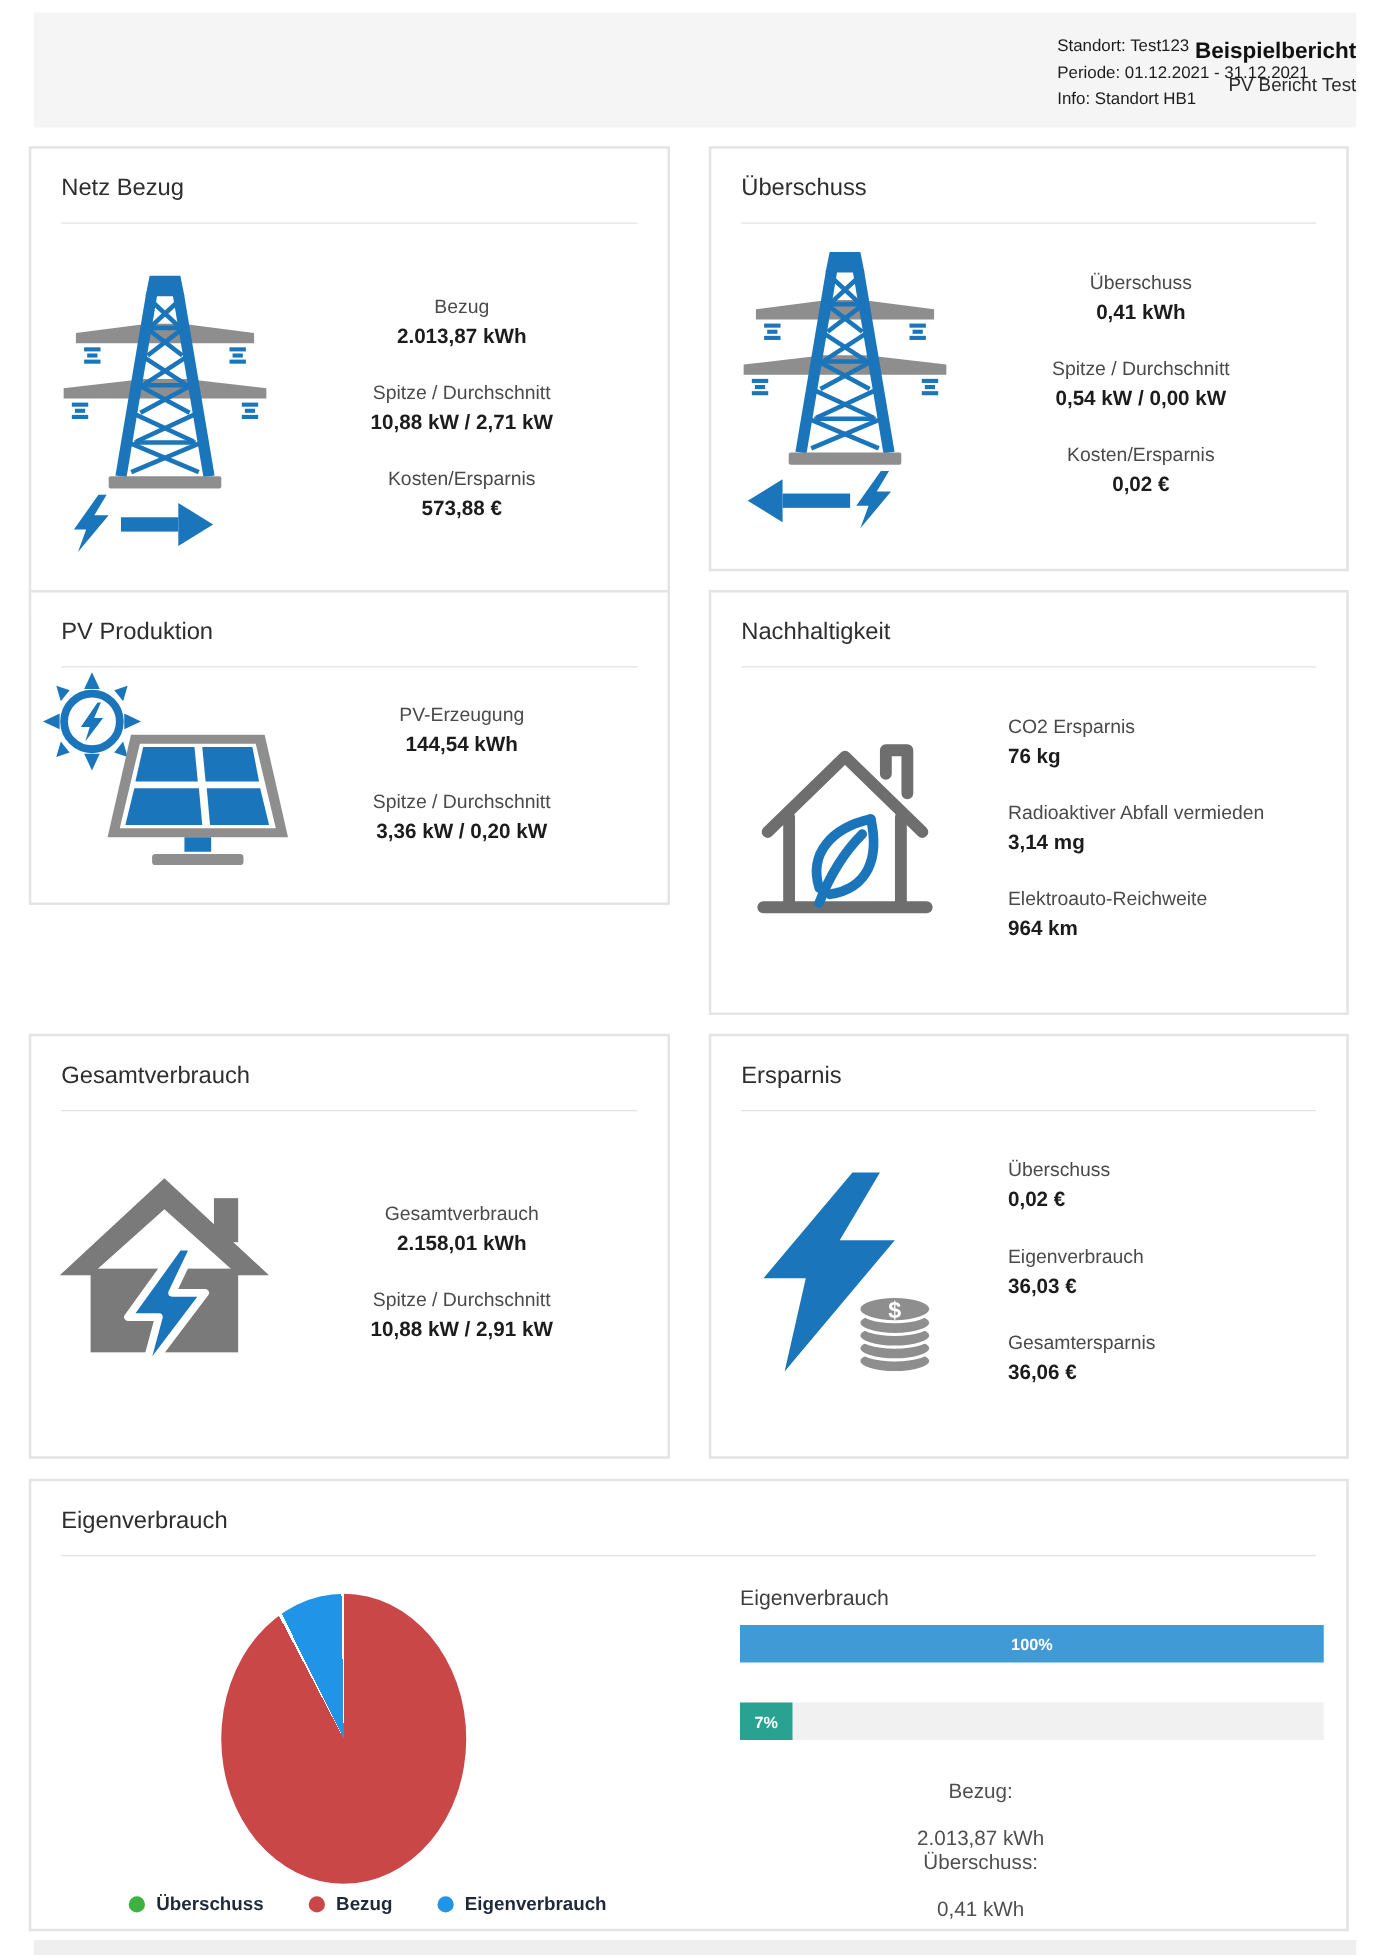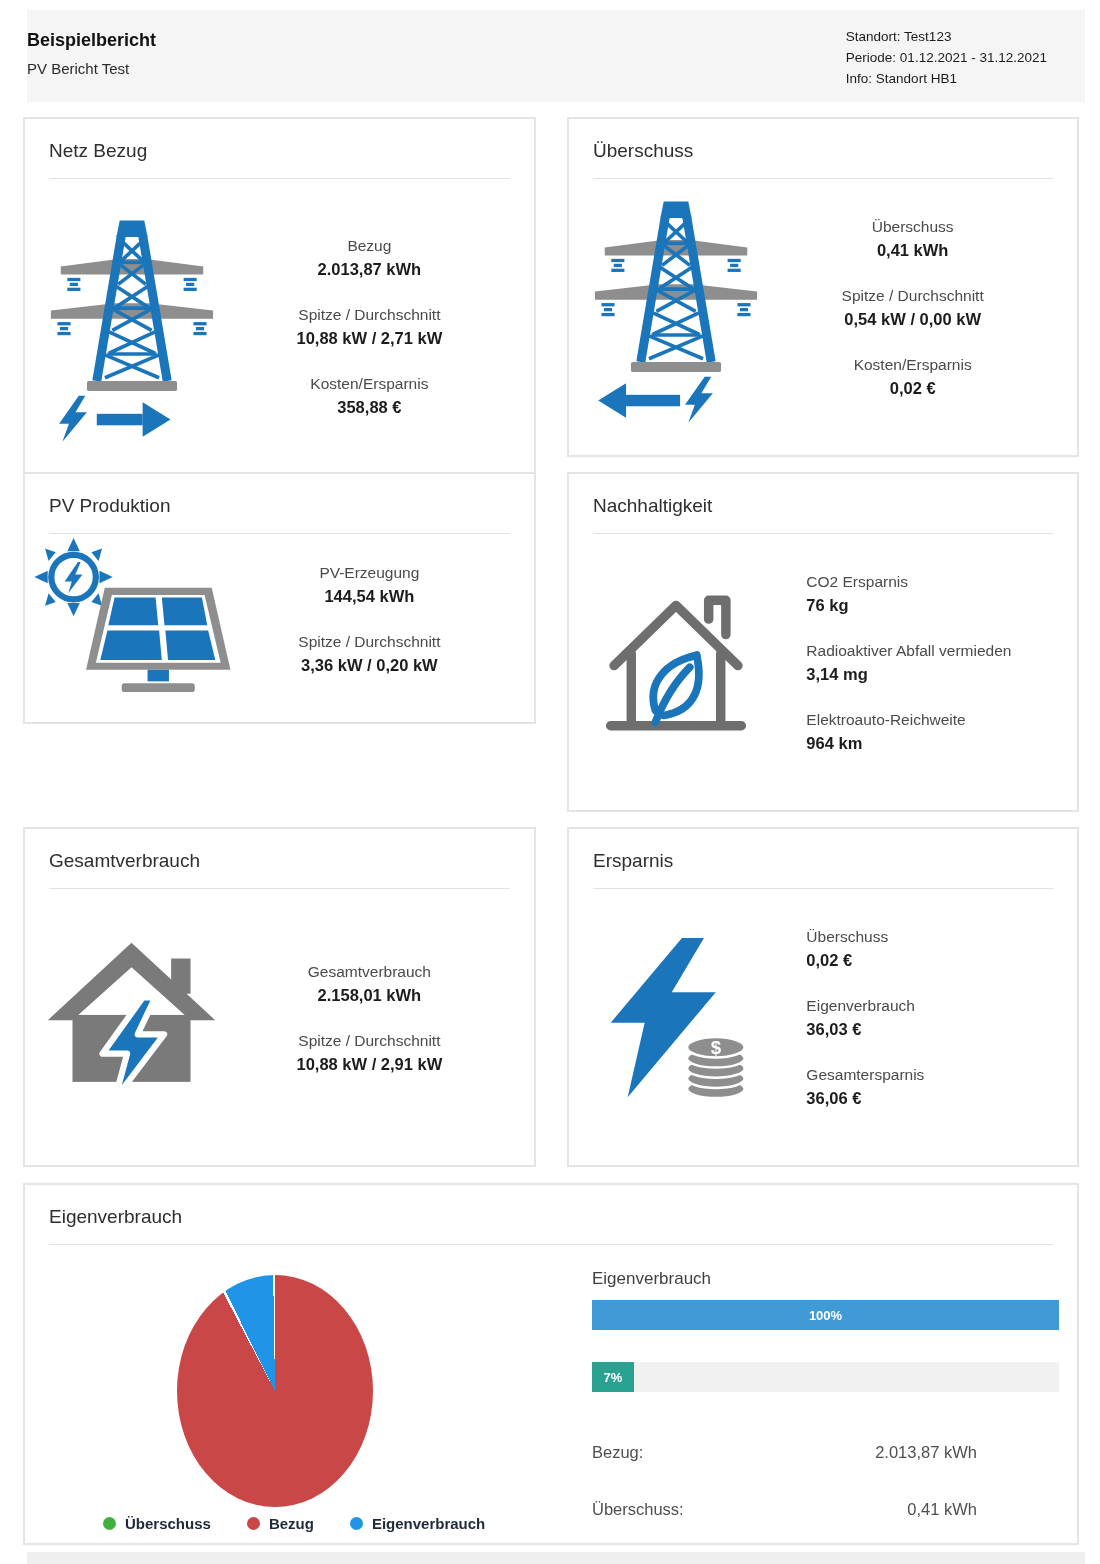--- a/index.html
+++ b/index.html
@@ -1,21 +1,21 @@
 <!DOCTYPE html>
 <html lang="de"><head>
 <meta charset="utf-8">
 <style>
   html,body{margin:0;padding:0;background:#fff;}
   .page{position:relative;width:1100px;height:1564px;background:#fff;overflow:hidden;
         font-family:"Liberation Sans","DejaVu Sans",sans-serif;color:#222;}
 
   
   .hdr{position:absolute;left:27px;top:10px;width:1058px;height:92px;background:#f5f5f6;}
-  .hdr-center{position:absolute;left:0;right:0;top:20px;text-align:left;}
+  .hdr-center{position:absolute;left:0;right:0;top:20px;text-align:right;}
   .hdr-title{font-size:18px;font-weight:700;color:#111;}
   .hdr-sub{font-size:15px;color:#2b2b2b;margin-top:9px;}
   .hdr-meta{position:absolute;right:38px;top:16px;font-size:13.5px;line-height:21px;color:#1c1c1c;text-align:left;}
   .hdr-meta b{font-weight:400;}
 
   
   .card{position:absolute;background:#fff;border:2px solid #e4e4e4;box-sizing:border-box;}
   #card-netz   {left:23px; top:117px; width:513px; height:377px;}
   #card-ueber  {left:567px;top:117px; width:512px; height:340px;}
   #card-pv     {left:23px; top:472px; width:513px; height:252px;}
@@ -44,21 +44,21 @@
 
   .right-col{position:absolute;left:567px;top:84px;width:467px;}
   .bar-label{font-size:17px;color:#3f3f3f;margin-bottom:11px;}
   .bar-track{height:30px;background:#f1f1f2;margin-bottom:32px;}
   .bar-fill{height:100%;display:flex;align-items:center;justify-content:center;
             color:#fff;font-weight:700;font-size:13px;box-sizing:border-box;}
   .bar-fill.full{width:100%;}
   .bar-fill.small{width:9%;}
   .rows{margin-top:4px;}
   .row{display:flex;justify-content:space-between;align-items:center;height:57px;
-       font-size:16.5px;color:#4f4f4f;padding-right:82px;}
+       font-size:16.5px;color:#4f4f4f;padding-right:82px;flex-direction:column;}
 
   .bottom-strip{position:absolute;left:27px;top:1552px;width:1058px;height:12px;background:#efefef;}
 </style>
 </head>
 <body>
 
 <div class="page">
 
   <header class="hdr">
     <div class="hdr-center">
@@ -130,21 +130,21 @@
         <div class="stat">
             <div class="stat-label">Bezug</div>
             <div class="stat-value">2.013,87 kWh</div>
           </div>
         <div class="stat">
             <div class="stat-label">Spitze / Durchschnitt</div>
             <div class="stat-value">10,88 kW / 2,71 kW</div>
           </div>
         <div class="stat">
             <div class="stat-label">Kosten/Ersparnis</div>
-            <div class="stat-value">358,88 €</div>
+            <div class="stat-value">573,88 €</div>
           </div>
       </div>
     </div>
   </section>
 
   <section class="card" id="card-ueber">
     <h2 class="card-title">Überschuss</h2>
     <div class="card-divider"></div>
     <div class="card-body center">
       <div class="icon-col">

